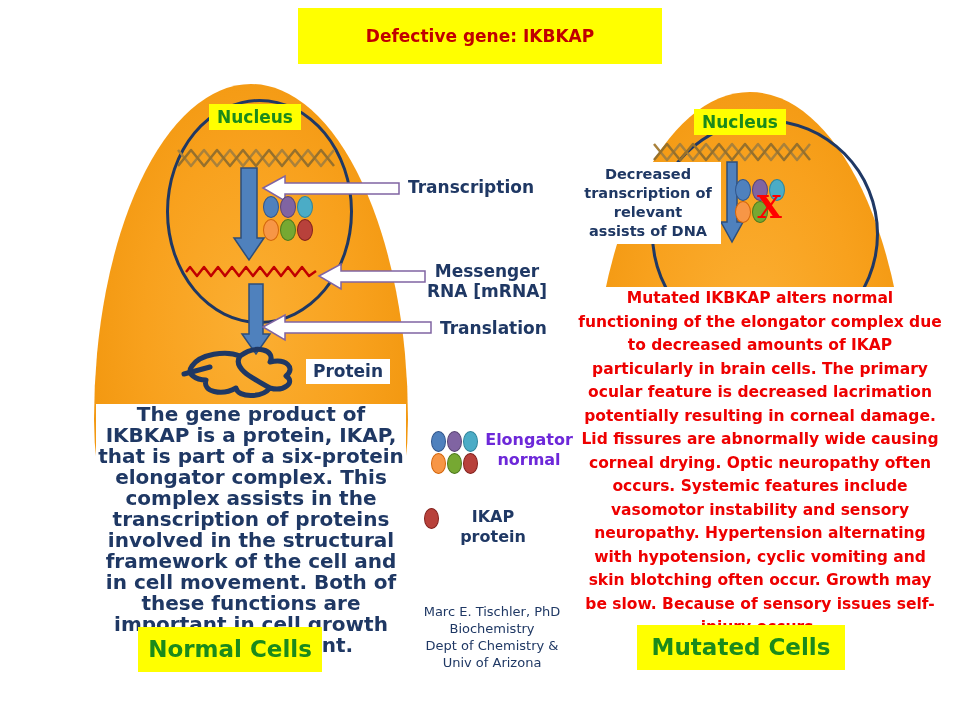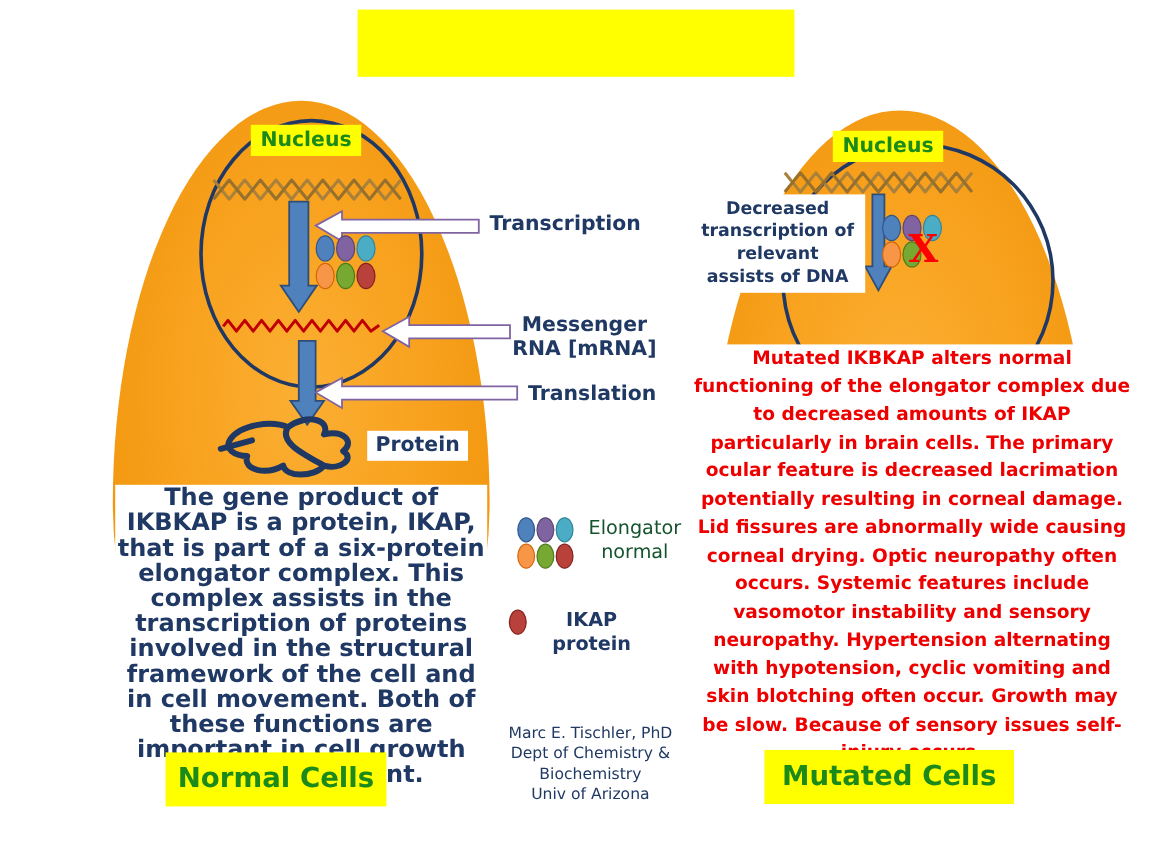--- a/index.html
+++ b/index.html
@@ -59,32 +59,33 @@
   #normal-description{left:96px;top:404px;width:310px;background:#ffffff;z-index:5;
                       font-size:20px;font-weight:bold;color:#1F3864;line-height:21px;}
   #mutated-description{left:576px;top:287px;width:368px;z-index:5;
                        font-size:15.5px;font-weight:bold;color:#EE0000;line-height:23.5px;}
 
   .caption-box{height:45px;font-size:23px;font-weight:bold;color:#1B8A1B;line-height:45px;z-index:6;}
   #normal-caption{left:138px;top:627px;width:184px;}
   #mutated-caption{left:637px;top:625px;width:208px;}
 
   
-  #legend-elongator-label{left:480px;top:430px;width:98px;font-size:16px;font-weight:normal;
-                          color:#14532d;line-height:20px;text-align:center;z-index:5;}
+  #legend-elongator-label{left:480px;top:430px;width:98px;font-size:16px;font-weight:bold;
+                          color:#6d28d9;line-height:20px;text-align:center;z-index:5;}
   #legend-ikap-label{left:441px;top:507px;width:104px;font-size:16px;font-weight:bold;
                      color:#1F3864;line-height:20px;text-align:center;z-index:5;}
 
   #credit-block{left:397px;top:603px;width:190px;font-size:13px;color:#1F3864;
                 line-height:17px;text-align:center;z-index:5;}
 </style>
 </head>
 <body>
 
 <div class="abs yellowbox center" id="title-box">
+  <div id="title-line2">Defective gene: IKBKAP</div>
 </div>
 
 <div class="abs cell-egg" id="normal-cell-shape"></div>
 <div class="abs cell-egg" id="mutated-cell-shape"></div>
 <div class="abs nucleus-outline" id="normal-nucleus-outline"></div>
 <div class="abs nucleus-outline" id="mutated-nucleus-outline"></div>
 <div class="abs" id="mutated-cover"></div>
 
 <svg class="abs" id="diagram-overlay" viewBox="0 0 960 720">
 
@@ -166,16 +167,16 @@
 </div>
 
 <div class="abs oval c5" style="left:424px;top:508px;width:15px;height:21px;"></div>
 <div class="abs" id="legend-ikap-label">
   <span style="display:block">IKAP</span>
   <span style="display:block">protein</span>
 </div>
 
 <div class="abs" id="credit-block">
   <span style="display:block">Marc  E. Tischler, PhD</span>
+  <span style="display:block">Biochemistry</span>
   <span style="display:block">Dept  of Chemistry  &amp;</span>
-  <span style="display:block">Biochemistry</span>
   <span style="display:block">Univ  of Arizona</span>
 </div>
 
 </body></html>

